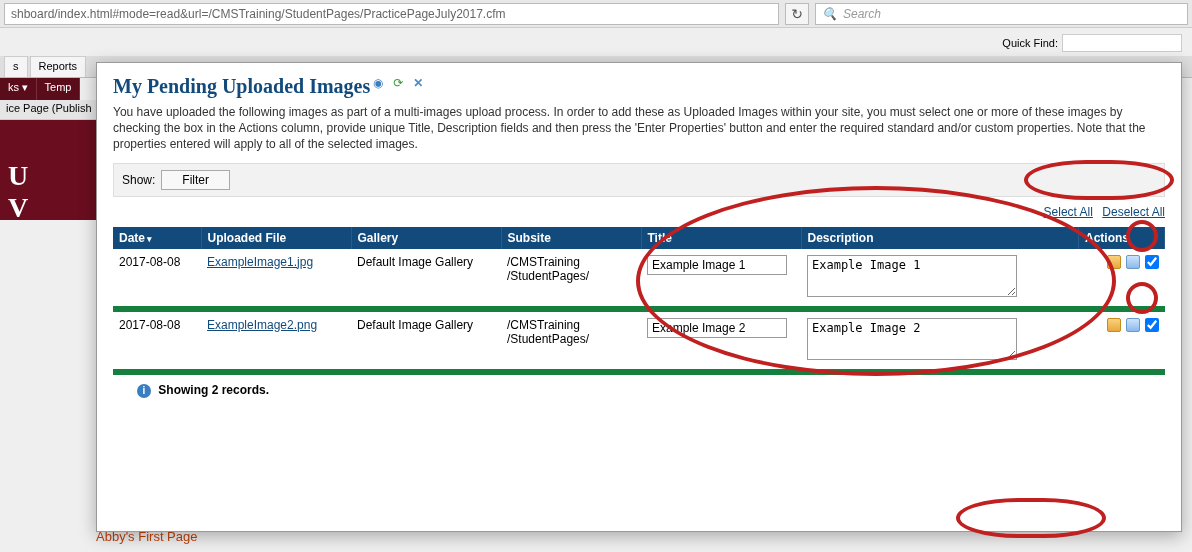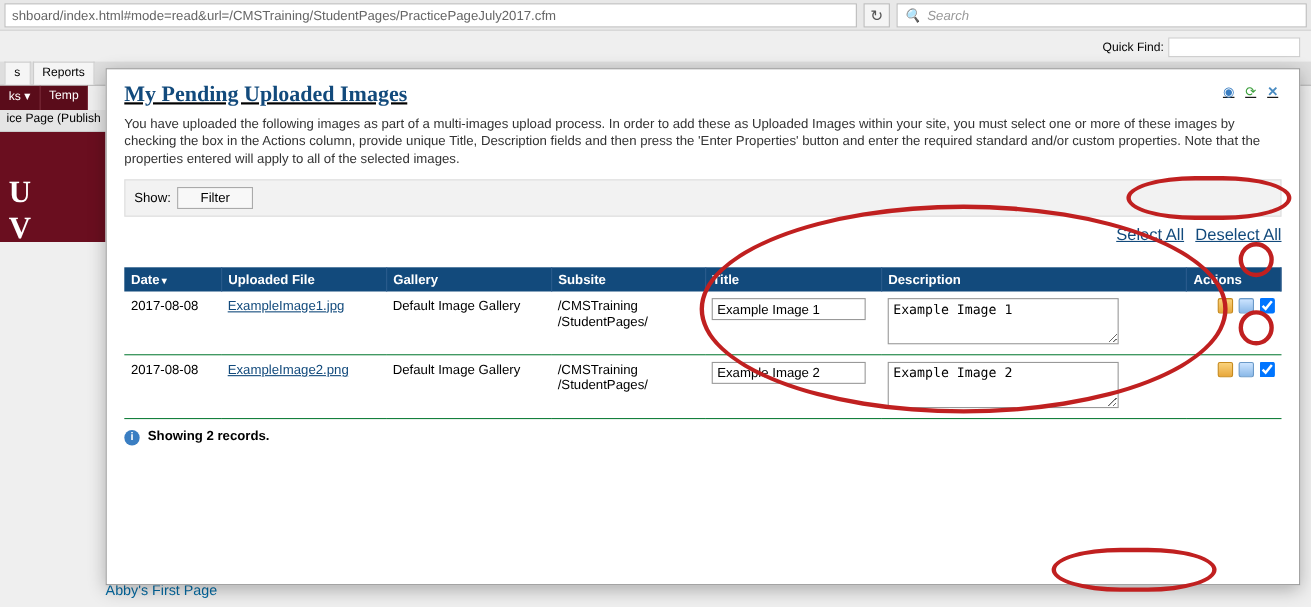--- a/index.html
+++ b/index.html
@@ -14,62 +14,62 @@
 
 .app-bg { position: absolute; top: 28px; left: 0; right: 0; bottom: 0; background: #efefef; }
 .quickfind { position: absolute; top: 6px; right: 10px; font-size: 11px; display: flex; align-items: center; gap: 4px; margin-left: 24px; }
 .quickfind input { width: 120px; height: 18px; border: 1px solid #ccc; }
 .top-tabs { position: absolute; top: 28px; left: 0; right: 0; height: 22px; background: #dedede; border-bottom: 1px solid #bbb; display: flex; gap: 2px; padding: 0 4px; font-size: 11px; }
 .top-tabs span { padding: 3px 8px; background: #f5f5f5; border: 1px solid #ccc; border-bottom: none; }
 .dark-tabs { position: absolute; top: 50px; left: 0; height: 22px; background: #5a0c1a; color: #fff; display: flex; font-size: 11px; }
 .dark-tabs span { padding: 3px 8px; border-right: 1px solid #7a2c3a; }
 .pub { position: absolute; top: 72px; left: 0; height: 20px; background: #e5e5e5; padding: 2px 6px; font-size: 11px; border-bottom: 1px solid #ccc; }
 .maroon-band { position: absolute; top: 92px; left: 0; width: 96px; height: 100px; background: #6a0e1f; color: #fff; font-size: 28px; font-weight: bold; padding: 40px 8px 0; font-family: Georgia, serif; }
-.bottom-text { position: absolute; bottom: 8px; left: 96px; font-size: 13px; color: #0369a1; }
+.bottom-text { position: absolute; bottom: 8px; left: 96px; font-size: 13px; color: #c2410c; }
 
 
 .modal { position: absolute; top: 62px; left: 96px; right: 10px; background: #fff; border: 1px solid #999; box-shadow: 0 4px 16px rgba(0,0,0,.3); padding: 12px 16px; height: 470px; display: flex; flex-direction: column; }
-.modal-head { display: flex; justify-content: space-between; align-items: flex-start; text-decoration: underline; }
+.modal-head { display: flex; align-items: flex-start; }
 .modal-title { color: #124a7c; font-size: 20px; font-weight: bold; font-family: Georgia, serif; }
 .modal-icons { display: flex; gap: 4px; }
 .modal-icons span { width: 16px; height: 16px; display: inline-flex; align-items: center; justify-content: center; font-size: 12px; cursor: pointer; }
 .help-ico { color: #3a7ec2; }
 .refresh-ico { color: #3a9e3a; }
 .close-ico { color: #4a8cc2; font-weight: bold; font-size: 14px; }
 
 .modal-desc { font-size: 12px; color: #333; margin: 6px 0 10px; line-height: 1.35; }
 
 .filter-row { display: flex; align-items: center; gap: 6px; background: #f2f2f2; border: 1px solid #ddd; padding: 6px 8px; font-size: 12px; }
 .filter-row select { font-size: 12px; padding: 1px 2px; }
 .filter-btn { padding: 2px 20px; font-size: 12px; background: #f8f8f8; border: 1px solid #aaa; cursor: pointer; }
 
-.sel-links { text-align: right; font-size: 15px; margin: 8px 0 21px; }
+.sel-links { text-align: right; font-size: 12px; margin: 8px 0 8px; }
 .sel-links a { color: #124a7c; text-decoration: underline; cursor: pointer; margin-left: 6px; }
 
 table.grid { width: 100%; border-collapse: collapse; font-size: 12px; }
 table.grid th { background: #124a7c; color: #fff; text-align: left; padding: 4px 6px; border-right: 1px solid #2a5a8c; font-weight: bold; }
 table.grid th .sort { font-size: 9px; margin-left: 2px; }
-table.grid td { padding: 6px 6px; vertical-align: top; border-bottom: 1px solid #15803d; }
+table.grid td { padding: 6px 6px; vertical-align: top; border-bottom: 6px solid #15803d; }
 table.grid td a { color: #124a7c; text-decoration: underline; }
 table.grid input[type=text] { width: 140px; padding: 2px 4px; border: 1px solid #999; font-size: 12px; height: 20px; }
 table.grid textarea { width: 210px; height: 42px; padding: 2px 4px; border: 1px solid #999; font-size: 12px; resize: both; }
 .actions-cell { white-space: nowrap; text-align: right; }
 .mini-ico { display: inline-block; width: 14px; height: 14px; margin: 0 1px; vertical-align: middle; }
 .mini-ico.edit { background: linear-gradient(#f9d27c,#e8a83c); border: 1px solid #c68a1e; border-radius: 2px; }
 .mini-ico.view { background: linear-gradient(#cce4ff,#8bb9e8); border: 1px solid #6a99c8; border-radius: 2px; }
 input[type=checkbox] { width: 14px; height: 14px; vertical-align: middle; }
 
 .footer-bar { margin-top: auto; display: flex; align-items: center; justify-content: space-between; border-top: 1px solid #ccc; padding-top: 8px; font-size: 12px; }
 .footer-left { display: flex; align-items: center; gap: 12px; }
 .footer-left a { color: #124a7c; text-decoration: underline; font-weight: bold; }
 .footer-right { display: flex; align-items: center; gap: 4px; }
 .footer-right select { font-size: 12px; }
 .go-btn { padding: 2px 8px; border: 1px solid #aaa; background: #f5f5f5; cursor: pointer; }
 
-.footer-actions { display: flex; align-items: center; margin-top: 8px; font-size: 12px; }
+.footer-actions { display: flex; align-items: center; margin-top: 8px; font-size: 12px; margin-left: 24px; }
 .info-ico { display: inline-block; width: 14px; height: 14px; border-radius: 50%; background: #3a7ec2; color: #fff; text-align: center; line-height: 14px; font-size: 10px; font-weight: bold; margin-right: 4px; }
 .btns { display: flex; gap: 16px; }
 .btn-ln { display: flex; align-items: center; gap: 4px; cursor: pointer; }
 .btn-ln span.txt { color: #124a7c; }
 .btn-ln.save .ic { width: 14px; height: 14px; background: linear-gradient(#7bb6f0,#3a86d0); border: 1px solid #2a66a0; }
 .btn-ln.enter .ic { color: #2a9a2a; font-weight: bold; }
 .btn-ln.enter .txt { font-weight: bold; }
 .btn-ln.cancel .ic { color: #c02020; font-weight: bold; font-size: 14px; }
 .btn-ln.cancel .txt { font-weight: bold; }
 

